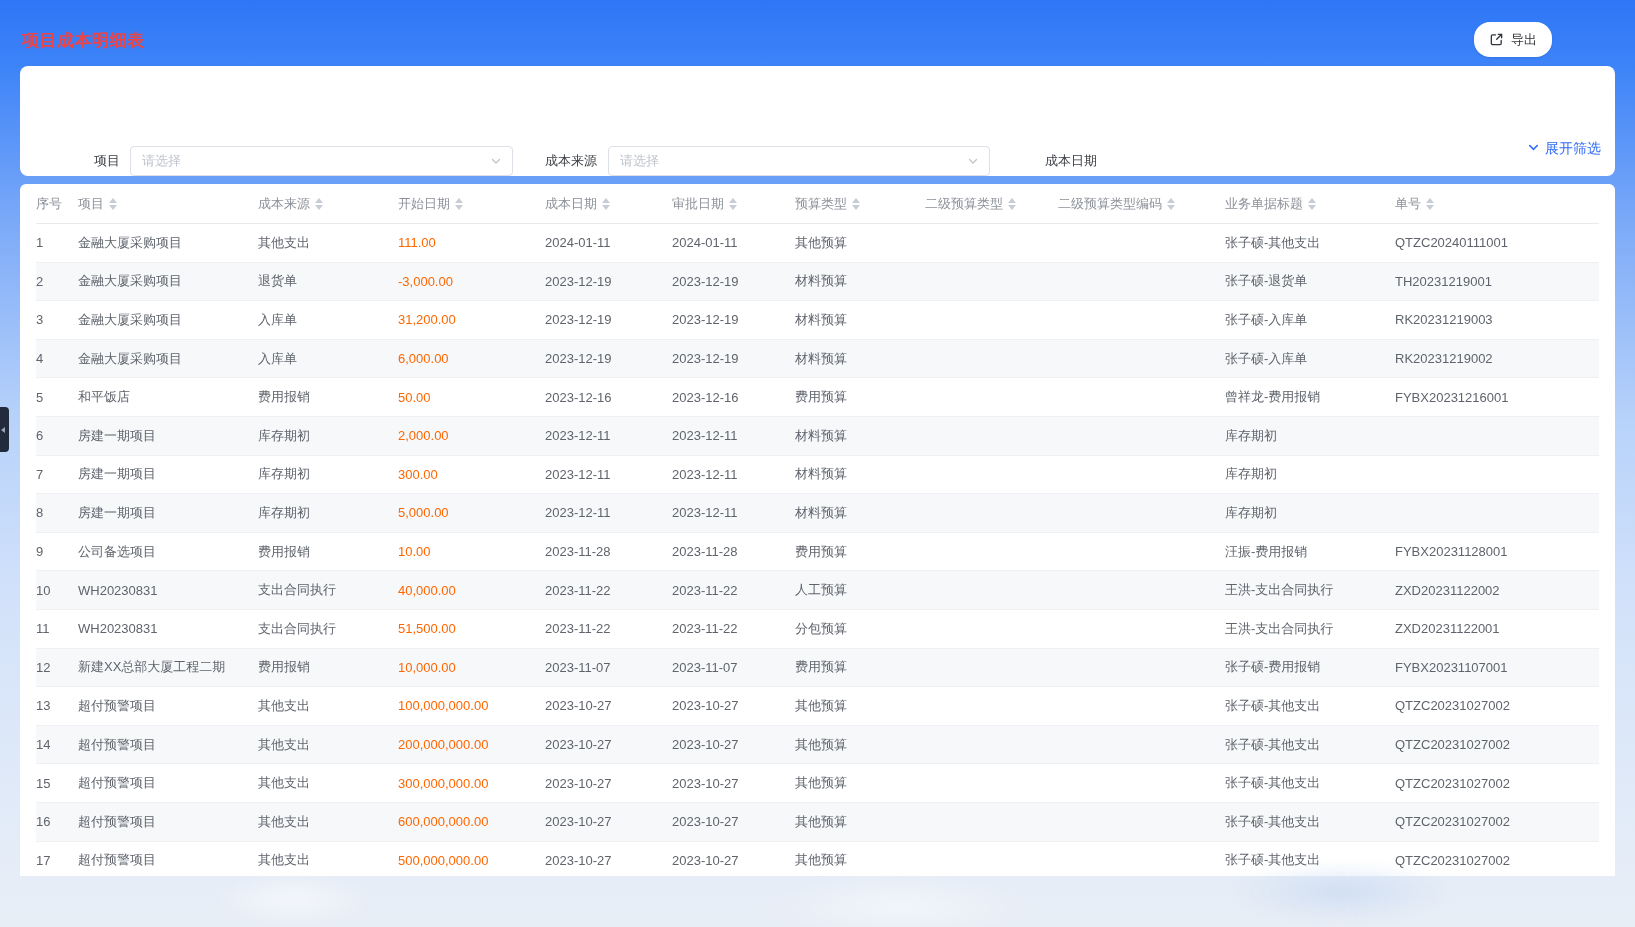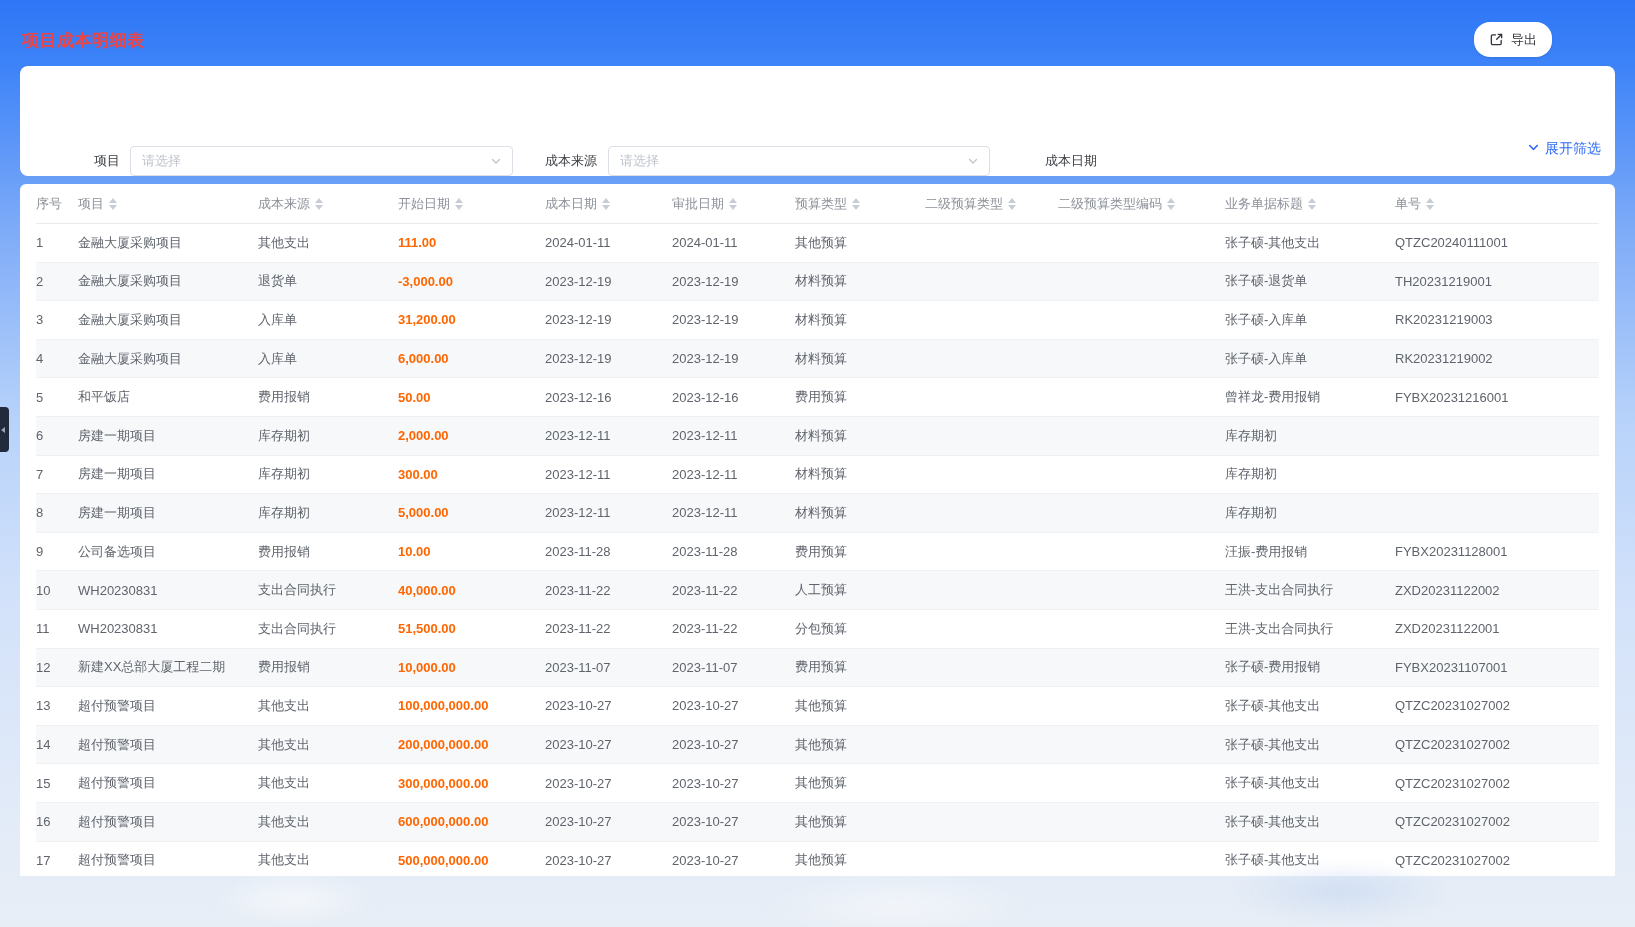--- a/index.html
+++ b/index.html
@@ -55,21 +55,21 @@
   .thead,.tr{display:grid;grid-template-columns:42px 180px 140px 147px 127px 123px 130px 133px 167px 170px minmax(0,1fr);align-items:center;}
   .thead{height:40px;border-bottom:1px solid #E8EAEE;font-family:Liberation Mono, monospace;}
   .th{font-size:13px;color:var(--head-text);display:flex;align-items:center;white-space:nowrap;overflow:hidden;padding-right:6px;}
   .caret{display:inline-flex;flex-direction:column;margin-left:5px;gap:2px;}
   .caret i{display:block;width:0;height:0;border-left:4px solid transparent;border-right:4px solid transparent;}
   .caret .up{border-bottom:5px solid var(--caret);}
   .caret .dn{border-top:5px solid var(--caret);}
   .tr{height:38.6px;border-bottom:1px solid var(--row-border);}
   .tr.stripe{background:var(--stripe);}
   .td{font-size:13px;color:var(--cell-text);white-space:nowrap;overflow:hidden;padding-right:8px;}
-  .td.amount{color:var(--amount);font-weight:700;}
+  .td.amount{color:var(--amount);font-weight:400;}
   
   .side-tab{position:absolute;left:0;top:407px;width:9px;height:45px;background:#212B3B;
     border-radius:0 4px 4px 0;cursor:pointer;display:flex;align-items:center;justify-content:flex-start;}
   .side-tab::after{content:"";width:0;height:0;border-top:3px solid transparent;border-bottom:3px solid transparent;
     border-right:4px solid #9AA3B5;margin-left:1px;}
 </style>
 </head>
 <body>
 
 <div class="page-title">项目成本明细表</div>

